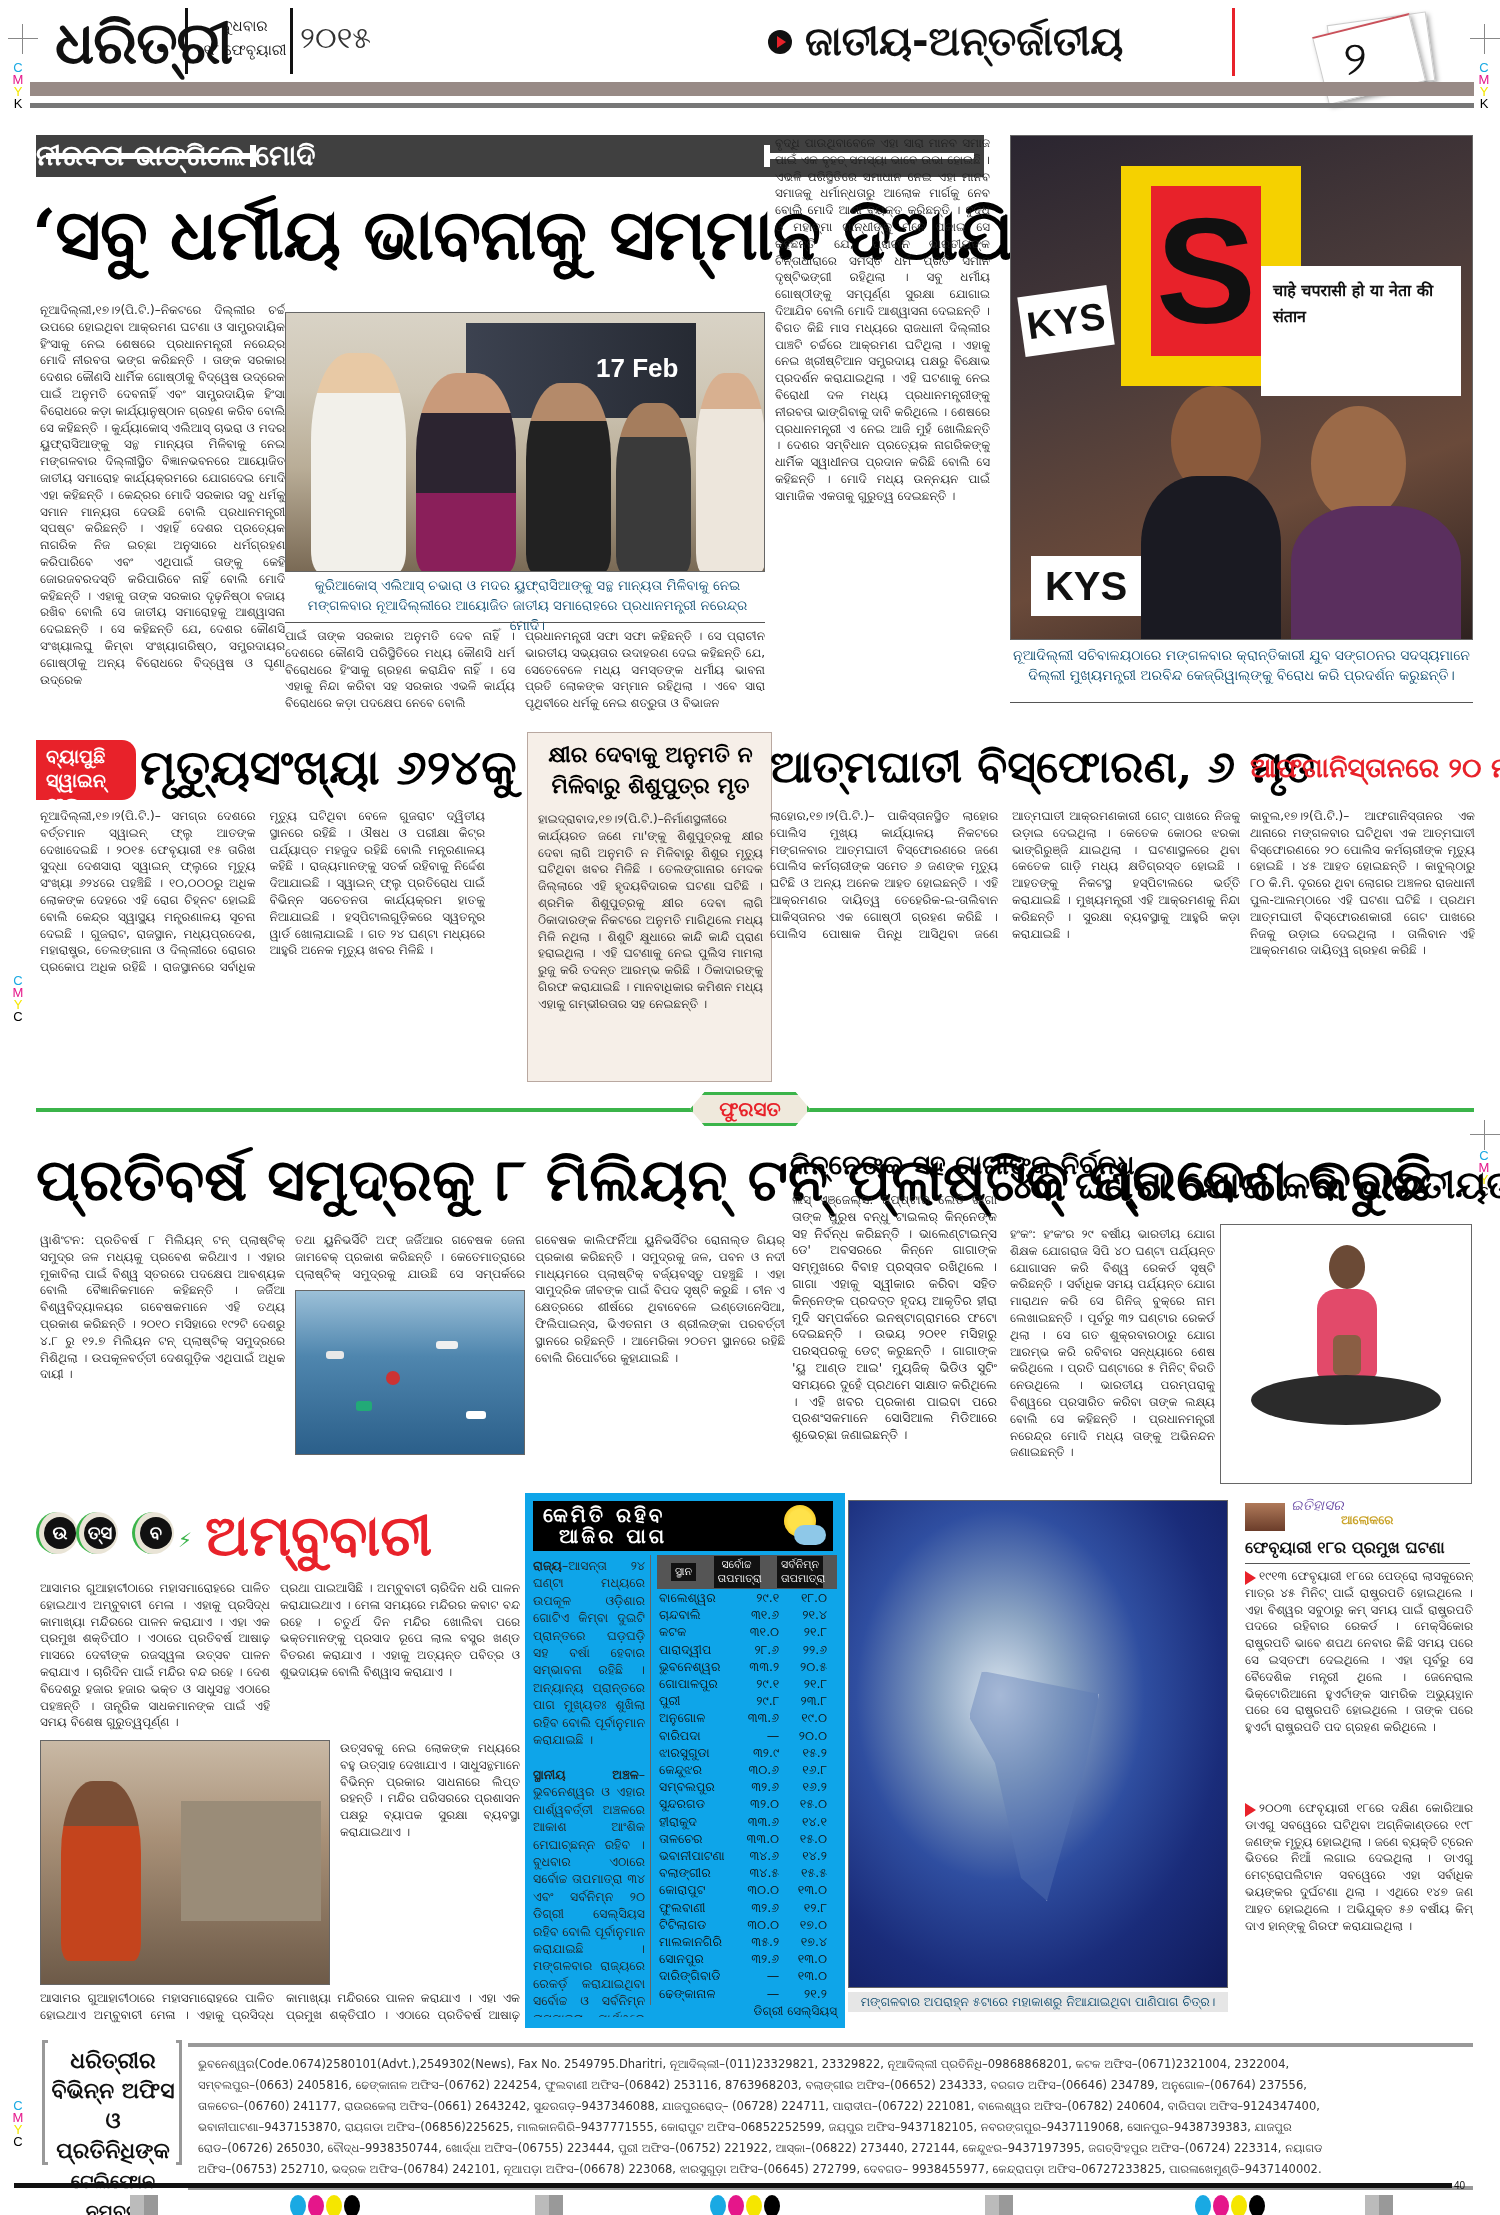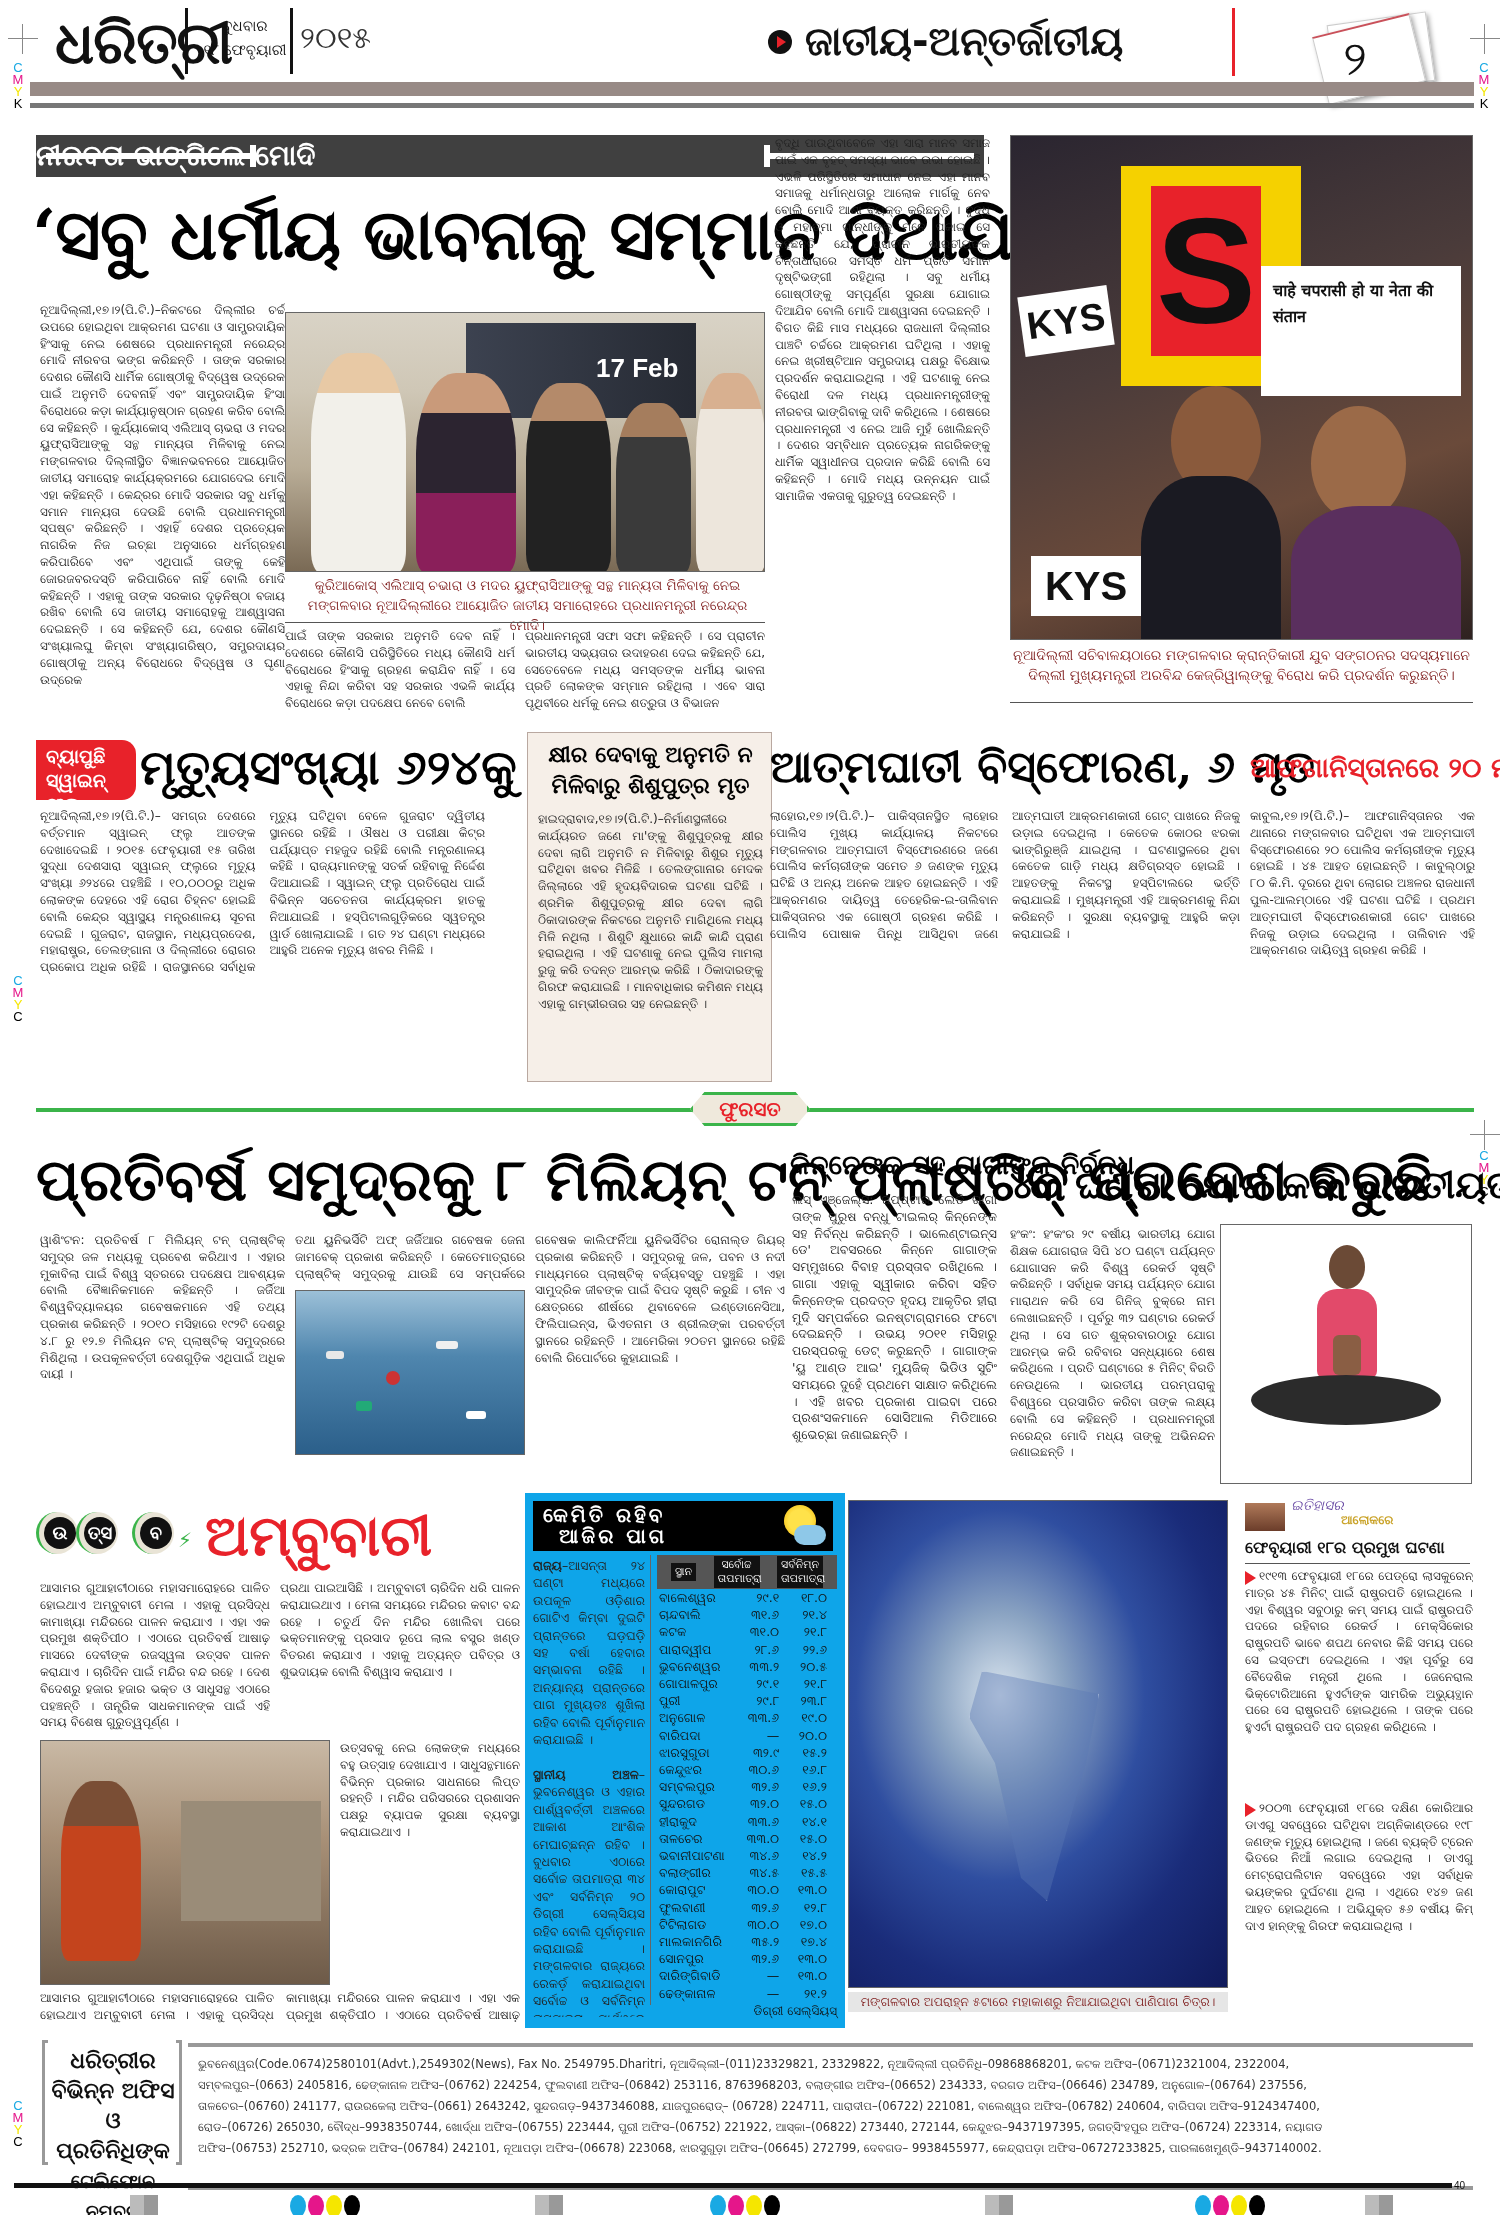--- a/index.html
+++ b/index.html
@@ -35,21 +35,21 @@
   .kicker .ln.l { left: 10px; } .kicker .ln.r { right: 10px; }
   .kicker .ln.l:after, .kicker .ln.r:before { content: ""; position: absolute; top: -8px; width: 6px; height: 22px; background: #fff; }
   .kicker .ln.l:after { right: 0; } .kicker .ln.r:before { left: 0; }
 
   .headline { font-family: "DejaVu Serif", serif; font-weight: bold; color: #000; white-space: nowrap; }
   .h-main { left: 32px; top: 185px; font-size: 70px; line-height: 100px; letter-spacing: -1px; }
 
   .body { font-size: 12px; line-height: 16.8px; color: #222; text-align: justify; overflow: hidden; }
 
   .photo { overflow: hidden; border: 1px solid #666; }
-  .caption { font-size: 13.5px; line-height: 20px; text-align: center; color: #7f1d1d; }
+  .caption { font-size: 13.5px; line-height: 20px; text-align: center; color: #0c4a6e; }
   .rule { height: 2px; background: #555; }
 
   
   .ph-modi { background: linear-gradient(180deg, #d9d3c6 0%, #cfc7b6 30%, #b9ad97 60%, #7a6a55 100%); }
   .ph-modi .board { position: absolute; left: 180px; top: 10px; width: 230px; height: 95px; background: linear-gradient(90deg, #3c4250 0%, #262a33 100%); color: #fff; font-size: 26px; font-weight: bold; padding: 30px 0 0 130px; font-family: "Liberation Sans", sans-serif; }
   .ph-modi .fig { position: absolute; border-radius: 40% 40% 10% 10%; }
   .ph-protest { background: linear-gradient(160deg, #2a2530 0%, #4a3b3a 40%, #6a4a3a 70%, #2e2220 100%); }
   .ph-protest .sign { position: absolute; background: #fff; color: #111; font-family: "Liberation Sans", sans-serif; font-weight: bold; }
   .ph-protest .ysign { position: absolute; background: #f5d100; }
   .ph-ocean { background: linear-gradient(180deg, #9cc0d8 0%, #4f86ae 40%, #2b5f8a 100%); }
@@ -404,20 +404,21 @@
   <div class="contact-title">ବିଭିନ୍ନ ଅଫିସ</div>
   <div class="contact-title">ଓ ପ୍ରତିନିଧିଙ୍କ</div>
   <div class="contact-title" style="font-size:19px;">ଟେଲିଫୋନ ନମ୍ବର</div>
 </div>
 <div class="abs" style="left:176px;top:2040px;width:6px;height:125px;border:3px solid #999;border-left:none;"></div>
 <div class="abs" style="left:188px;top:2043px;width:1285px;height:4px;background:#999;"></div>
 <div class="abs contact-body" style="left:198px;top:2054px;width:1275px;">
   <div>ଭୁବନେଶ୍ୱର(Code.0674)2580101(Advt.),2549302(News), Fax No. 2549795.Dharitri, ନୂଆଦିଲ୍ଲୀ–(011)23329821, 23329822, ନୂଆଦିଲ୍ଲୀ ପ୍ରତିନିଧି–09868868201, କଟକ ଅଫିସ–(0671)2321004, 2322004,</div>
   <div>ସମ୍ବଲପୁର–(0663) 2405816, ଢେଙ୍କାନାଳ ଅଫିସ–(06762) 224254, ଫୁଲବାଣୀ ଅଫିସ–(06842) 253116, 8763968203, ବଲାଙ୍ଗୀର ଅଫିସ–(06652) 234333, ବରଗଡ ଅଫିସ–(06646) 234789, ଅନୁଗୋଳ–(06764) 237556,</div>
   <div>ତାଳଚେର–(06760) 241177, ରାଉରକେଲା ଅଫିସ–(0661) 2643242, ସୁନ୍ଦରଗଡ଼–9437346088, ଯାଜପୁରରୋଡ୍– (06728) 224711, ପାରାଦୀପ–(06722) 221081, ବାଲେଶ୍ୱର ଅଫିସ–(06782) 240604, ବାରିପଦା ଅଫିସ–9124347400,</div>
+  <div>ଭବାନୀପାଟଣା–9437153870, ରାୟଗଡା ଅଫିସ–(06856)225625, ମାଲକାନଗିରି–9437771555, କୋରାପୁଟ ଅଫିସ–06852252599, ଜୟପୁର ଅଫିସ–9437182105, ନବରଙ୍ଗପୁର–9437119068, ସୋନପୁର–9438739383, ଯାଜପୁର</div>
   <div>ରୋଡ–(06726) 265030, ବୌଦ୍ଧ–9938350744, ଖୋର୍ଦ୍ଧା ଅଫିସ–(06755) 223444, ପୁରୀ ଅଫିସ–(06752) 221922, ଆସ୍କା–(06822) 273440, 272144, କେନ୍ଦୁଝର–9437197395, ଜଗତ୍‌ସିଂହପୁର ଅଫିସ–(06724) 223314, ନୟାଗଡ</div>
   <div>ଅଫିସ–(06753) 252710, ଭଦ୍ରକ ଅଫିସ–(06784) 242101, ନୂଆପଡ଼ା ଅଫିସ–(06678) 223068, ଝାରସୁଗୁଡ଼ା ଅଫିସ–(06645) 272799, ଦେବଗଡ– 9938455977, କେନ୍ଦ୍ରାପଡ଼ା ଅଫିସ–06727233825, ପାରଳାଖେମୁଣ୍ଡି–9437140002.</div>
 </div>
 <div class="abs" style="left:188px;top:2186px;width:1285px;height:4px;background:#999;"></div>
 
 <div class="abs" style="left:14px;top:2183px;width:1438px;height:5px;background:#111;"></div>
 <div class="abs" style="left:1454px;top:2180px;font-size:10px;font-family:'Liberation Sans',sans-serif;">40</div>
 <div class="gblock" style="left:130px;top:2195px;"></div>
 <div class="abs" style="left:290px;top:2195px;"><span class="dot" style="background:#19a9e3"></span><span class="dot" style="background:#e5168a"></span><span class="dot" style="background:#f5e600"></span><span class="dot" style="background:#000"></span></div>
 <div class="gblock" style="left:535px;top:2195px;"></div>

